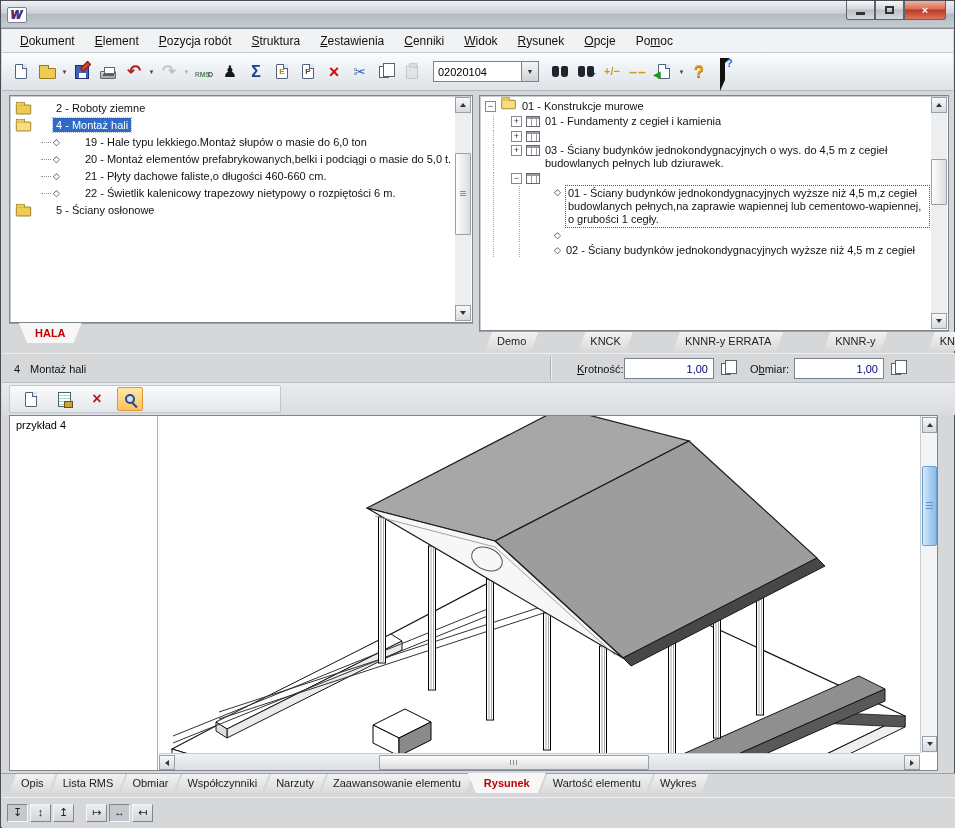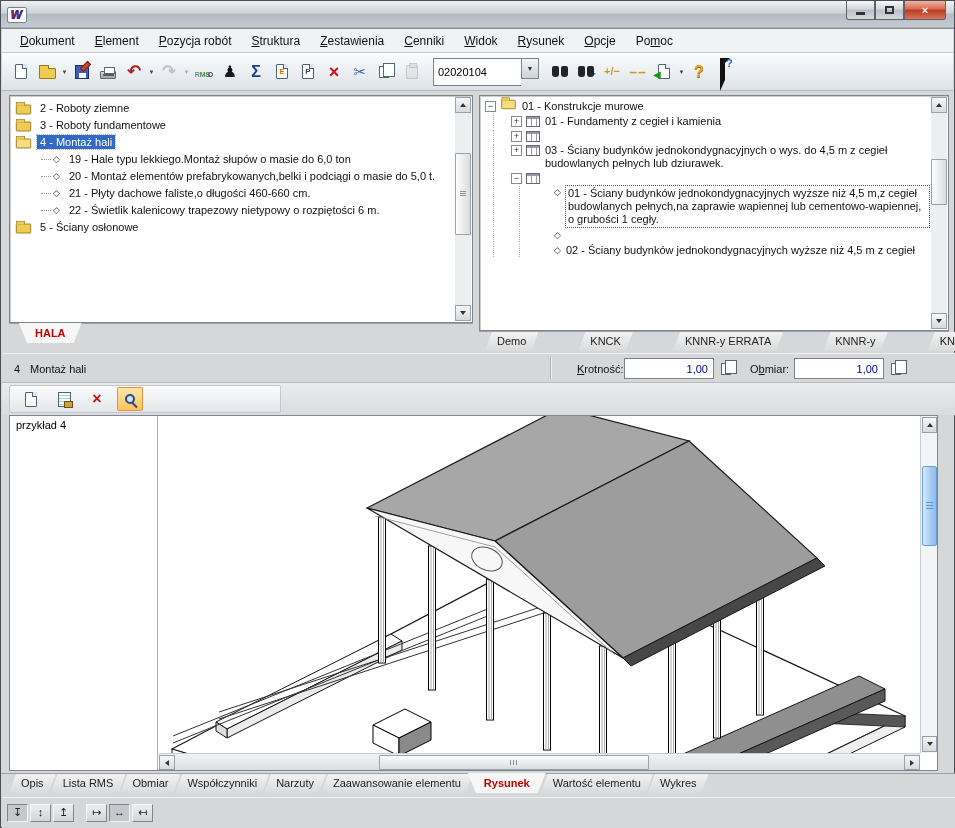--- a/index.html
+++ b/index.html
@@ -77,30 +77,30 @@
   .imp-arrow { position:absolute; left:-6px; top:4px; font-size:10px; color:#169a16; font-weight:bold; }
   .i-cursor { width:0; height:0; border-left:5px solid #111; border-right:5px solid transparent; border-bottom:11px solid transparent; border-top:5px solid #111; transform:rotate(-15deg); position:relative; }
   .cur-q { position:absolute; left:6px; top:-6px; font-size:11px; font-weight:bold; color:#1a6edb; }
   .i-magnifier { width:10px; height:10px; border:2px solid #2a4a8a; border-radius:50%; position:relative; background:#cfe2f4; }
   .i-magnifier::after { content:""; position:absolute; right:-5px; bottom:-4px; width:7px; height:2px; background:#2a4a8a; transform:rotate(45deg); }
   .i-editdoc { width:13px; height:15px; background:#fff; border:1px solid #51617a;
     background-image:repeating-linear-gradient(#fff 0 2px, #9db 2px 3px); position:relative; }
   .i-editdoc::after { content:""; position:absolute; right:-3px; bottom:-2px; width:7px; height:5px; background:#caa23a; border:1px solid #6a5210; }
 
   .combo { display:flex; margin:0 8px; }
-  .combo input { width:88px; height:28px; border:1px solid #7b828c; border-right:none; font-size:11px; padding:0 4px; font-family:inherit; }
+  .combo input { width:88px; height:21px; border:1px solid #7b828c; border-right:none; font-size:11px; padding:0 4px; font-family:inherit; }
   .combo .cbtn { width:18px; height:21px; border:1px solid #7b828c; background:linear-gradient(#f4f5f6,#cdd2d8); font-size:7px; color:#333; display:flex; align-items:center; justify-content:center; }
 
   
   .panel { position:absolute; background:#fff; border:1px solid #7f868e; box-shadow:inset 1px 1px 0 #c9ccd0; }
   #left-panel  { left:8px;  top:94px; width:464px; height:228px; }
   #right-panel { left:478px; top:94px; width:470px; height:236px; }
   .tree { position:absolute; inset:1px 17px 1px 1px; overflow:hidden; font-size:11px; color:#111; padding-top:2px; }
 
-  .lt-row { display:flex; align-items:center; height:17px; padding-left:4px; white-space:nowrap; }
+  .lt-row { display:flex; align-items:center; height:17px; padding-left:4px; white-space:nowrap;gap:16px; }
   .lt-row .i-folder { transform:scale(.9); margin-right:5px; }
   .lt-label { padding:1px 3px; }
   .lt-label.sel { background:#316ac5; color:#fff; outline:1px dotted #9db8e8; }
   .lt-child { padding-left:26px; position:relative; }
   .lt-child::before { content:""; position:absolute; left:30px; top:50%; width:10px; border-top:1px dotted #999; }
   .lt-diamond { color:#333; font-size:9px; margin:0 6px 0 16px; }
 
   .rt-row { display:flex; align-items:flex-start; padding:1px 2px 1px 4px; line-height:13px; }
   .rt-ind { width:18px; align-self:stretch; border-left:1px dotted #aaa; margin-left:8px; flex:none; }
   .exp { width:11px; height:11px; border:1px solid #848a92; background:#fff; flex:none; margin:1px 4px 0 0;
@@ -300,24 +300,20 @@
       </span>
     </div>
 
   <div class="panel" id="left-panel">
     <div class="tree" id="left-tree">
         <div class="lt-row">
           <span class="i-folder"></span>
           <span class="lt-label">2 - Roboty ziemne</span>
         </div>
         <div class="lt-row">
-          <span class="i-folder"></span>
-          <span class="lt-label">3 - Roboty fundamentowe</span>
-        </div>
-        <div class="lt-row">
           <span class="i-folder open"></span>
           <span class="lt-label sel">4 - Montaż hali</span>
         </div>
         <div class="lt-row lt-child">
           <span class="lt-diamond">◇</span>
           <span class="lt-label">19 - Hale typu lekkiego.Montaż słupów o masie do 6,0 ton</span>
         </div>
         <div class="lt-row lt-child">
           <span class="lt-diamond">◇</span>
           <span class="lt-label">20 - Montaż elementów prefabrykowanych,belki i podciągi o masie do 5,0 t.</span>

